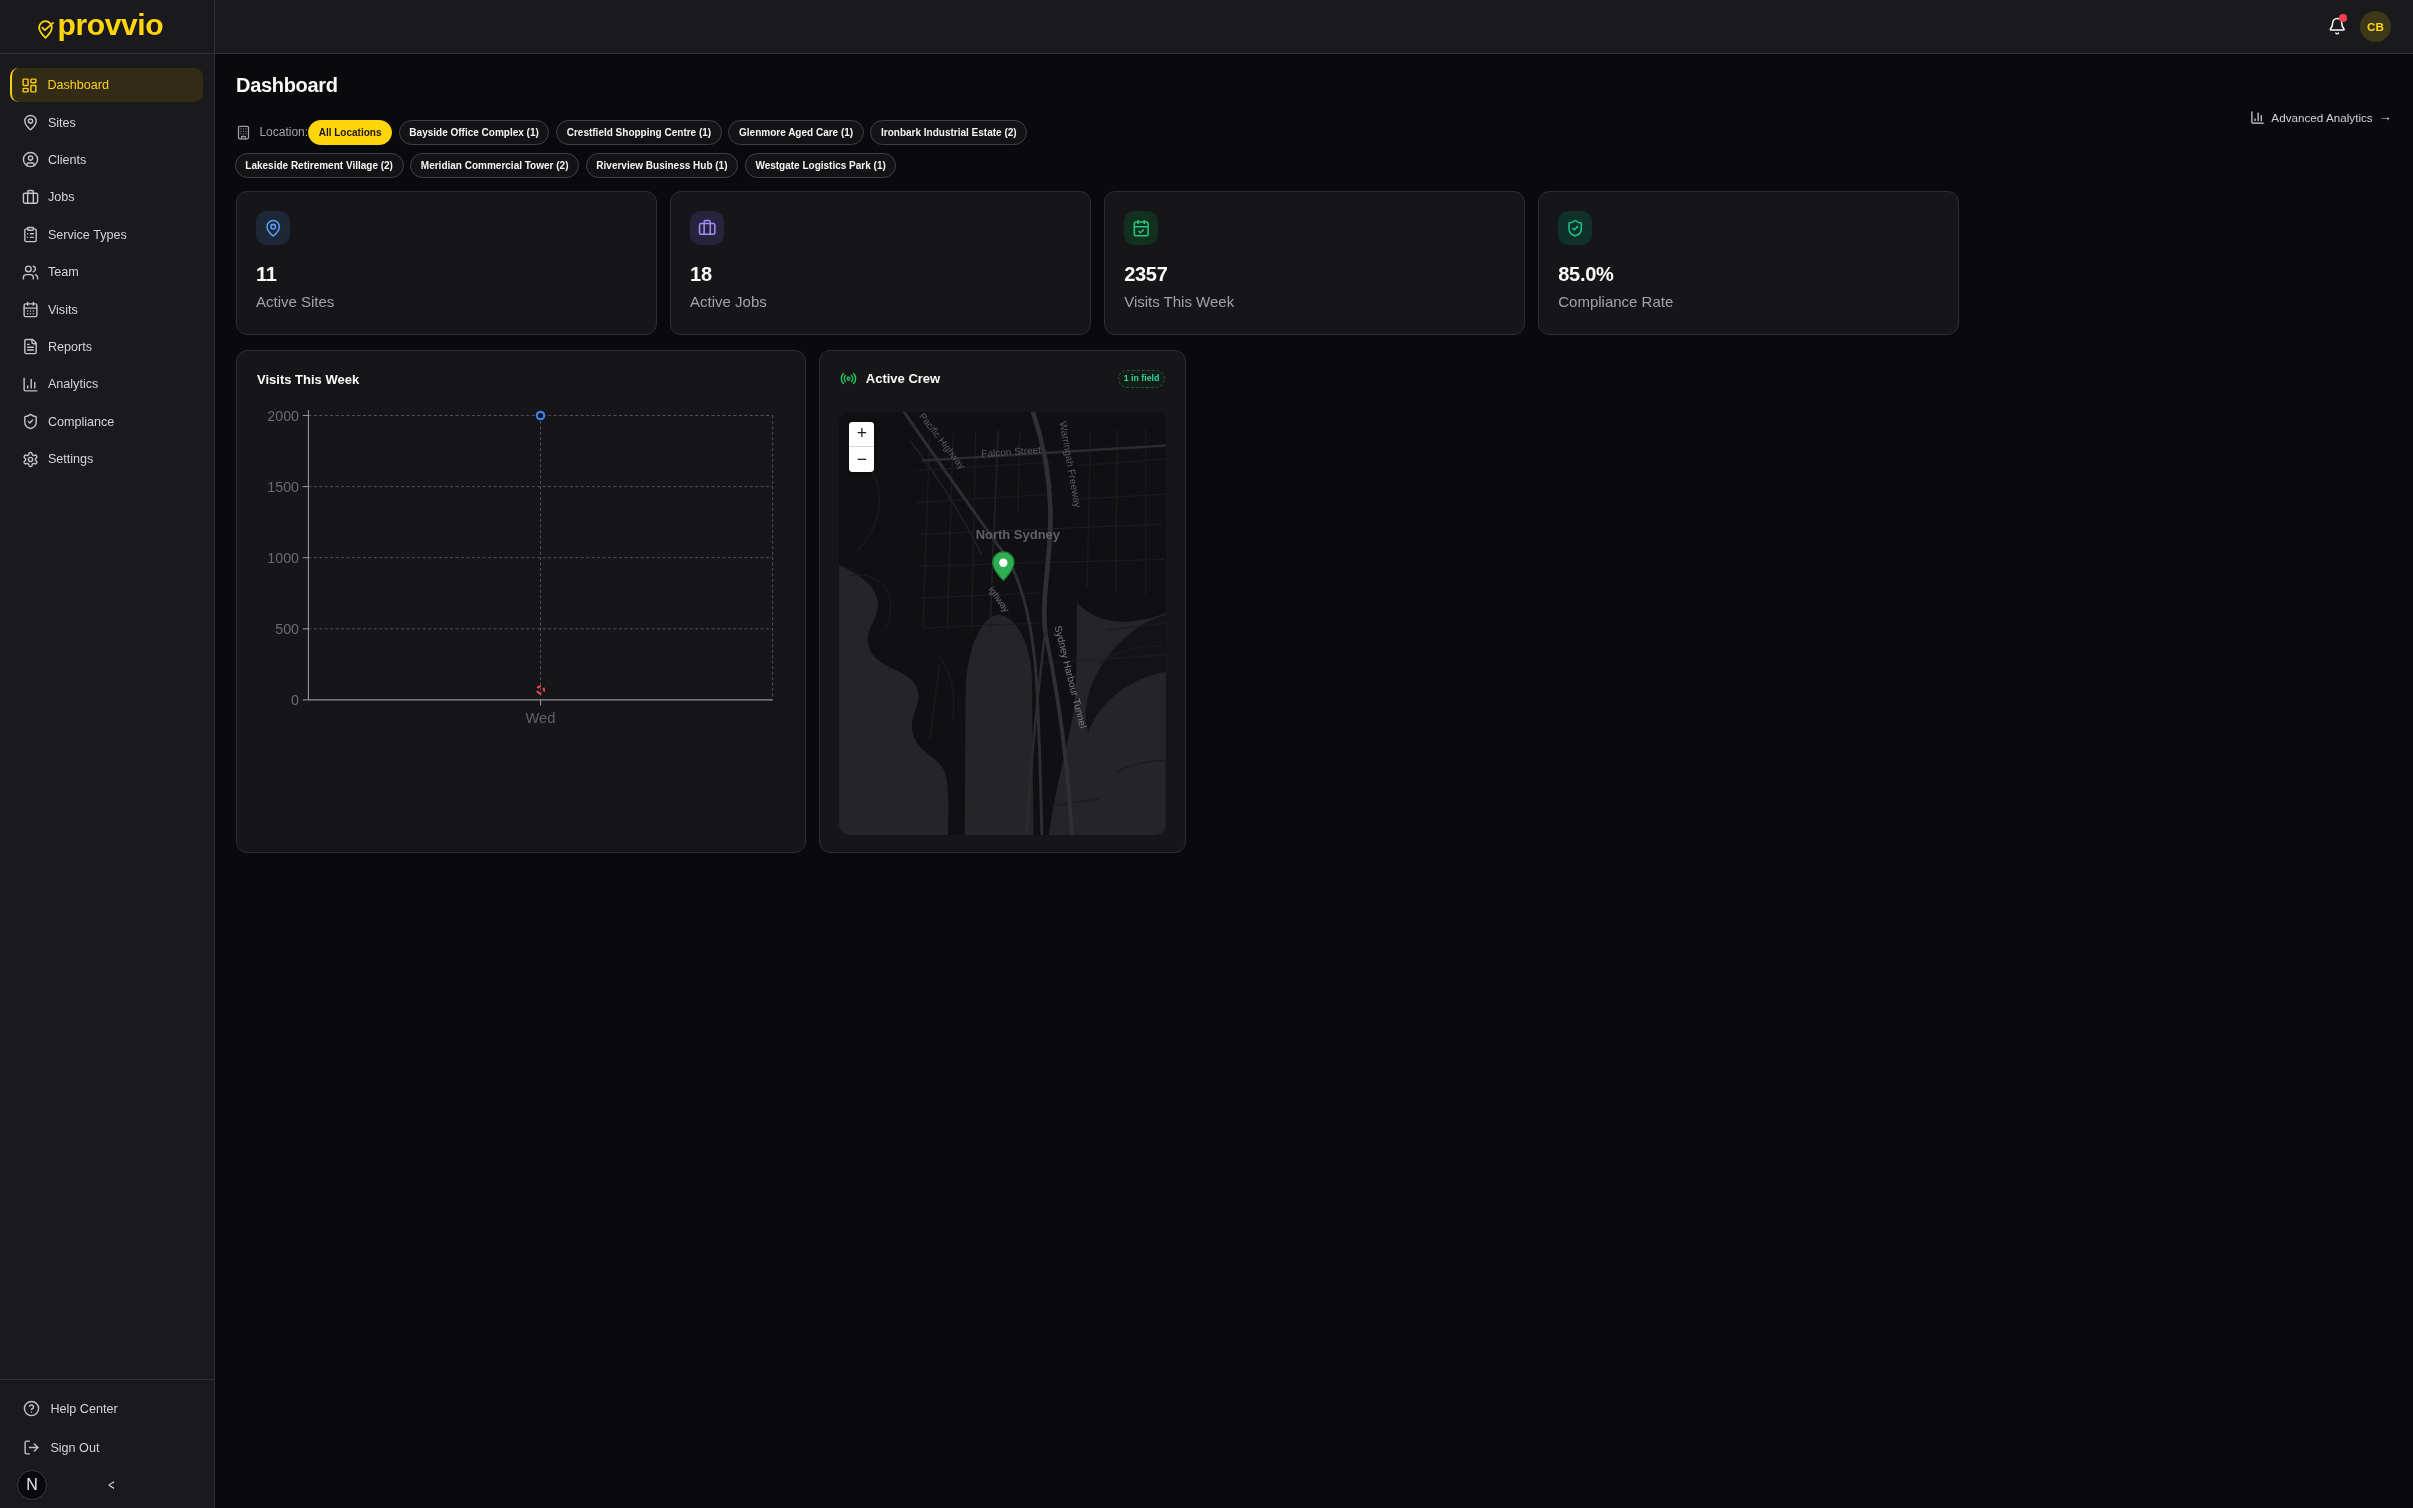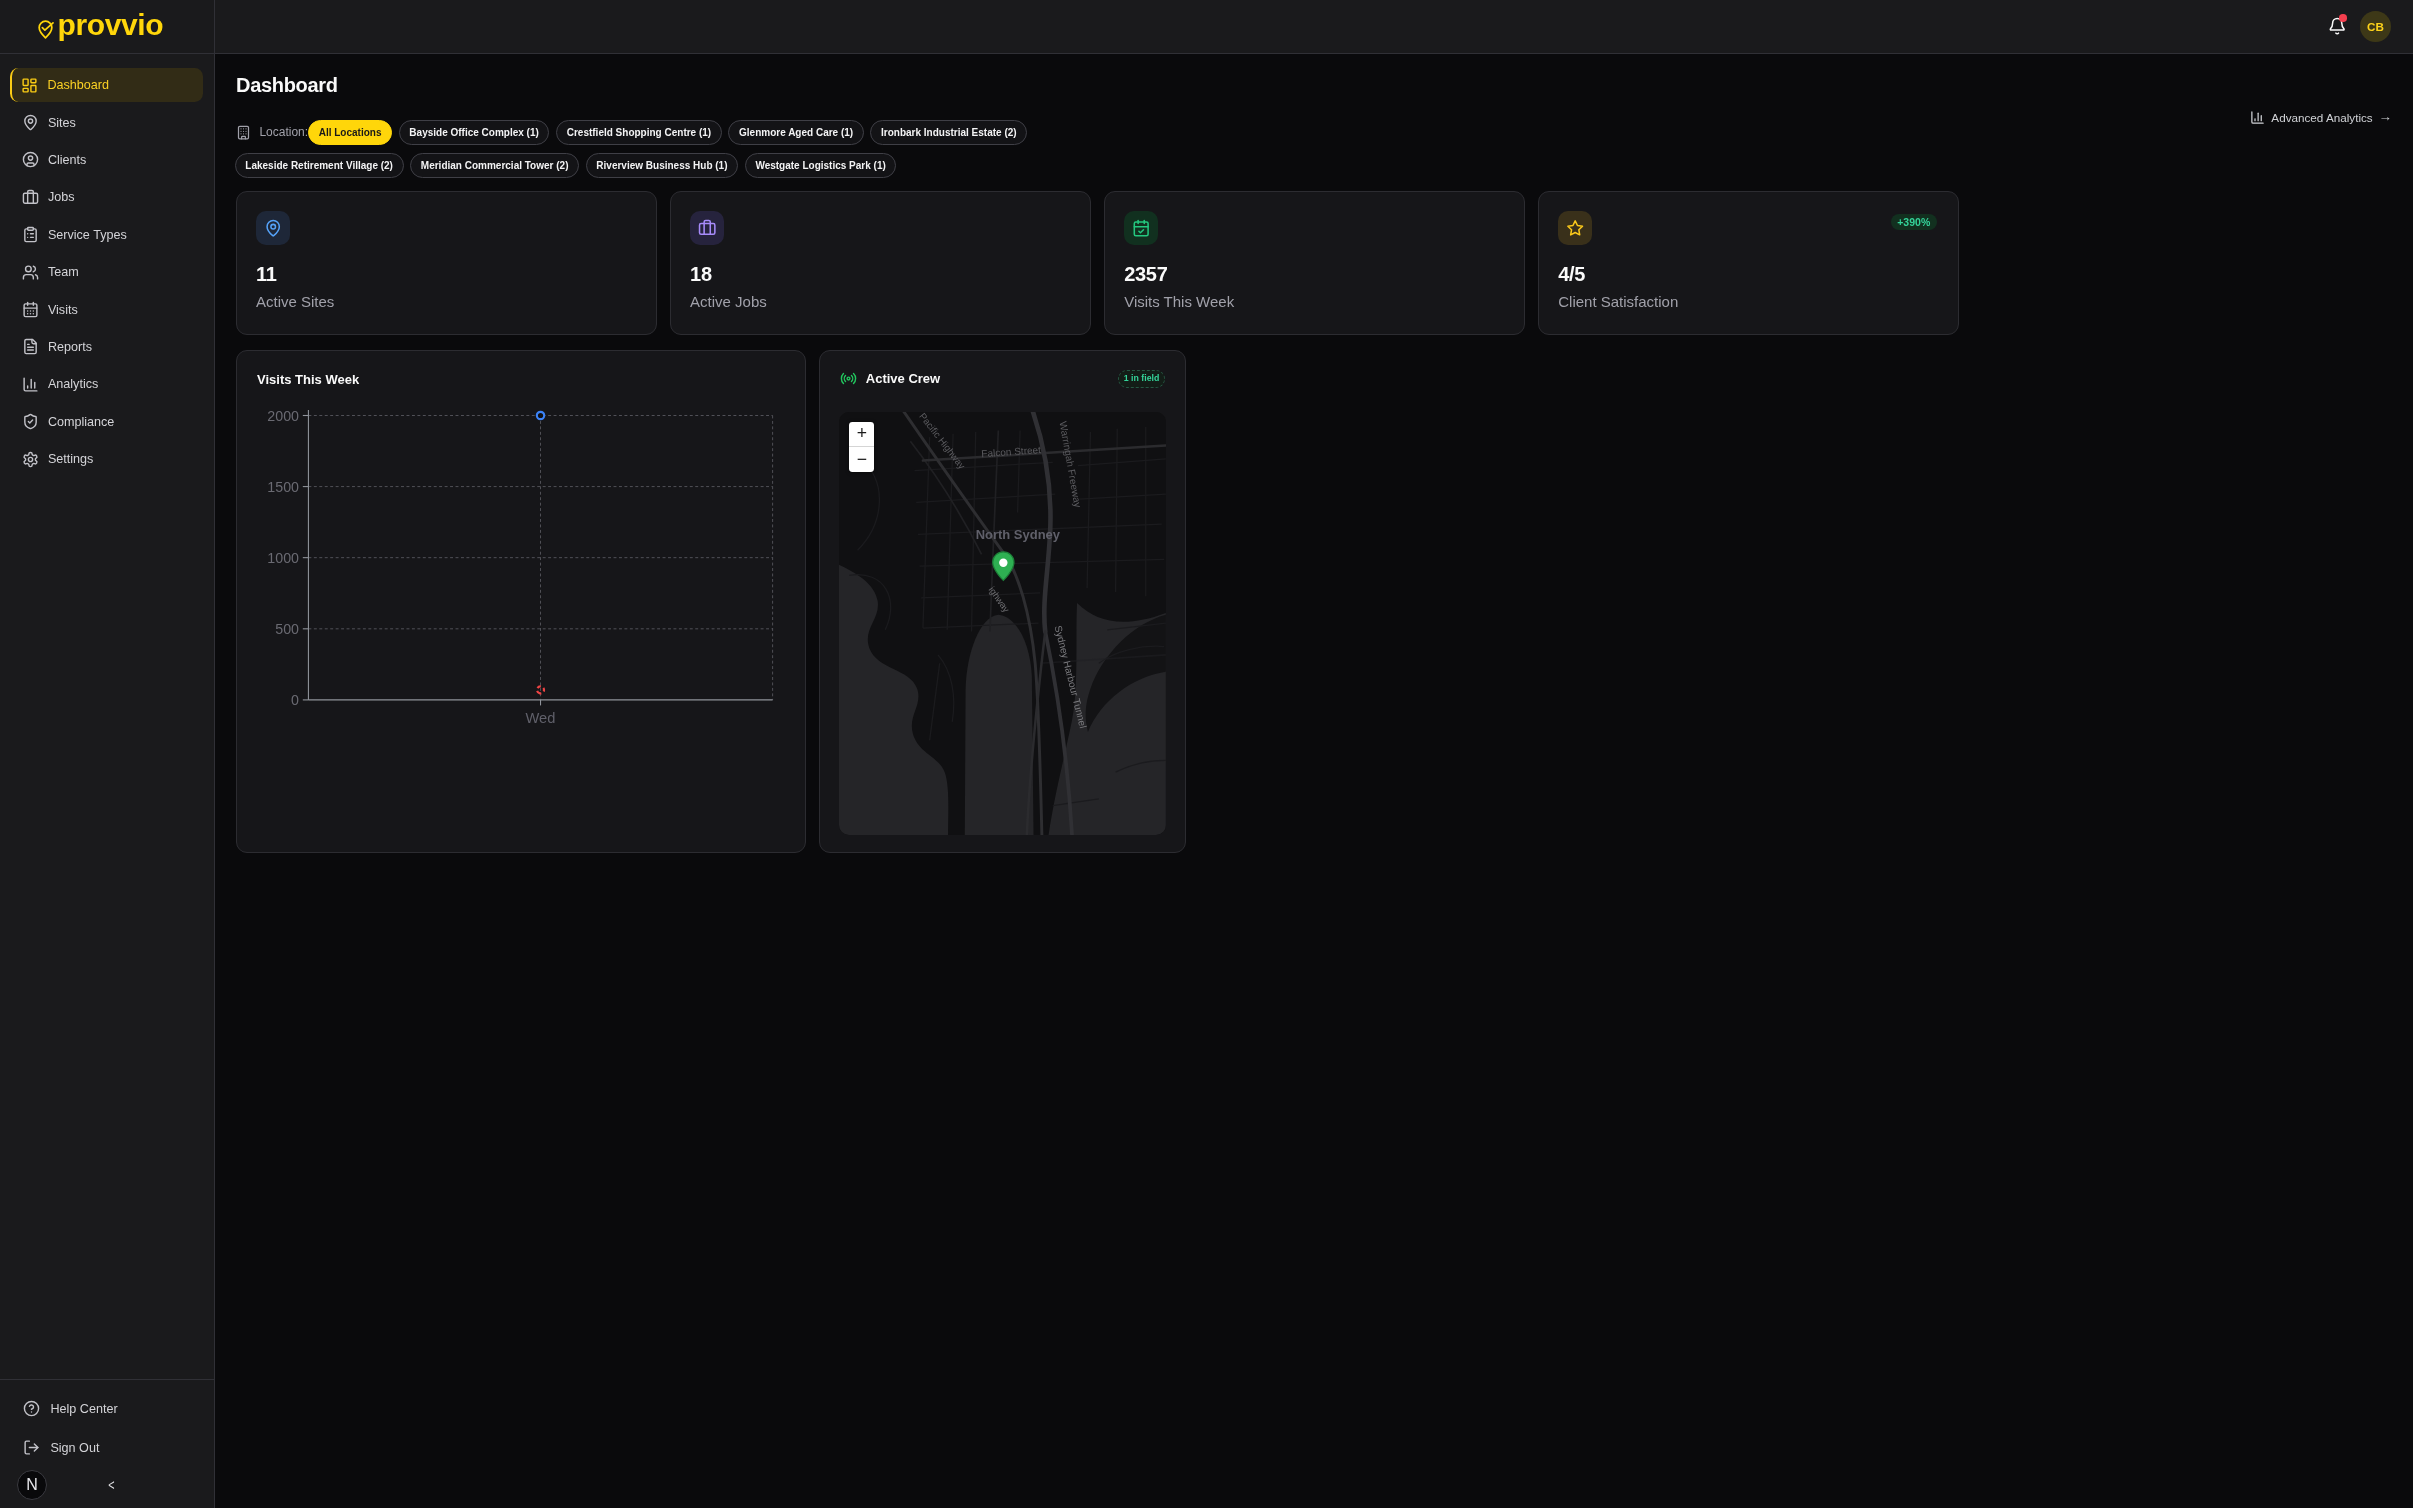--- a/index.html
+++ b/index.html
@@ -260,28 +260,28 @@
             <path d="M16 2v4"></path>
             <rect width="18" height="18" x="3" y="4" rx="2"></rect>
             <path d="M3 10h18"></path>
             <path d="m9 16 2 2 4-4"></path>
           </svg>
       </div>
       <div class="num">2357</div>
       <div class="slabel">Visits This Week</div>
     </div>
     <div class="scard">
-      <div class="tile" style="background:#39301a;">
-        <svg width="18.4" height="18.4" viewBox="0 0 24 24" fill="none" stroke="#fbc91b" stroke-width="2" stroke-linecap="round" stroke-linejoin="round">
-            <path d="M12 2.5l2.95 5.98 6.6.96-4.78 4.66 1.13 6.58L12 17.57l-5.9 3.1 1.13-6.57L2.45 9.44l6.6-.96z"></path>
+      <div class="tile" style="background:#10302a;">
+        <svg width="18.4" height="18.4" viewBox="0 0 24 24" fill="none" stroke="#19c78f" stroke-width="2" stroke-linecap="round" stroke-linejoin="round">
+            <path d="M20 13c0 5-3.5 7.5-7.66 8.95a1 1 0 0 1-.67-.01C7.5 20.5 4 18 4 13V6a1 1 0 0 1 1-1c2 0 4.5-1.2 6.24-2.72a1.17 1.17 0 0 1 1.52 0C14.51 3.81 17 5 19 5a1 1 0 0 1 1 1z"></path>
+            <path d="m9 12 2 2 4-4"></path>
           </svg>
       </div>
-      <div class="pill390">+390%</div>
-      <div class="num">4/5</div>
-      <div class="slabel">Client Satisfaction</div>
+      <div class="num">85.0%</div>
+      <div class="slabel">Compliance Rate</div>
     </div>
   </div>
   <div class="bottom">
     <div class="bcard">
       <div class="btitle chart-title">Visits This Week</div>
       <svg width="550" height="373" viewBox="0 0 656 445" style="position:absolute;left:10px;top:7.5px;" fill="none">
         <g stroke="#5c5c63" stroke-width="1" stroke-dasharray="3.5 3">
           <line x1="73.2" y1="68.6" x2="627" y2="68.6"></line>
           <line x1="73.2" y1="153.4" x2="627" y2="153.4"></line>
           <line x1="73.2" y1="238.2" x2="627" y2="238.2"></line>

